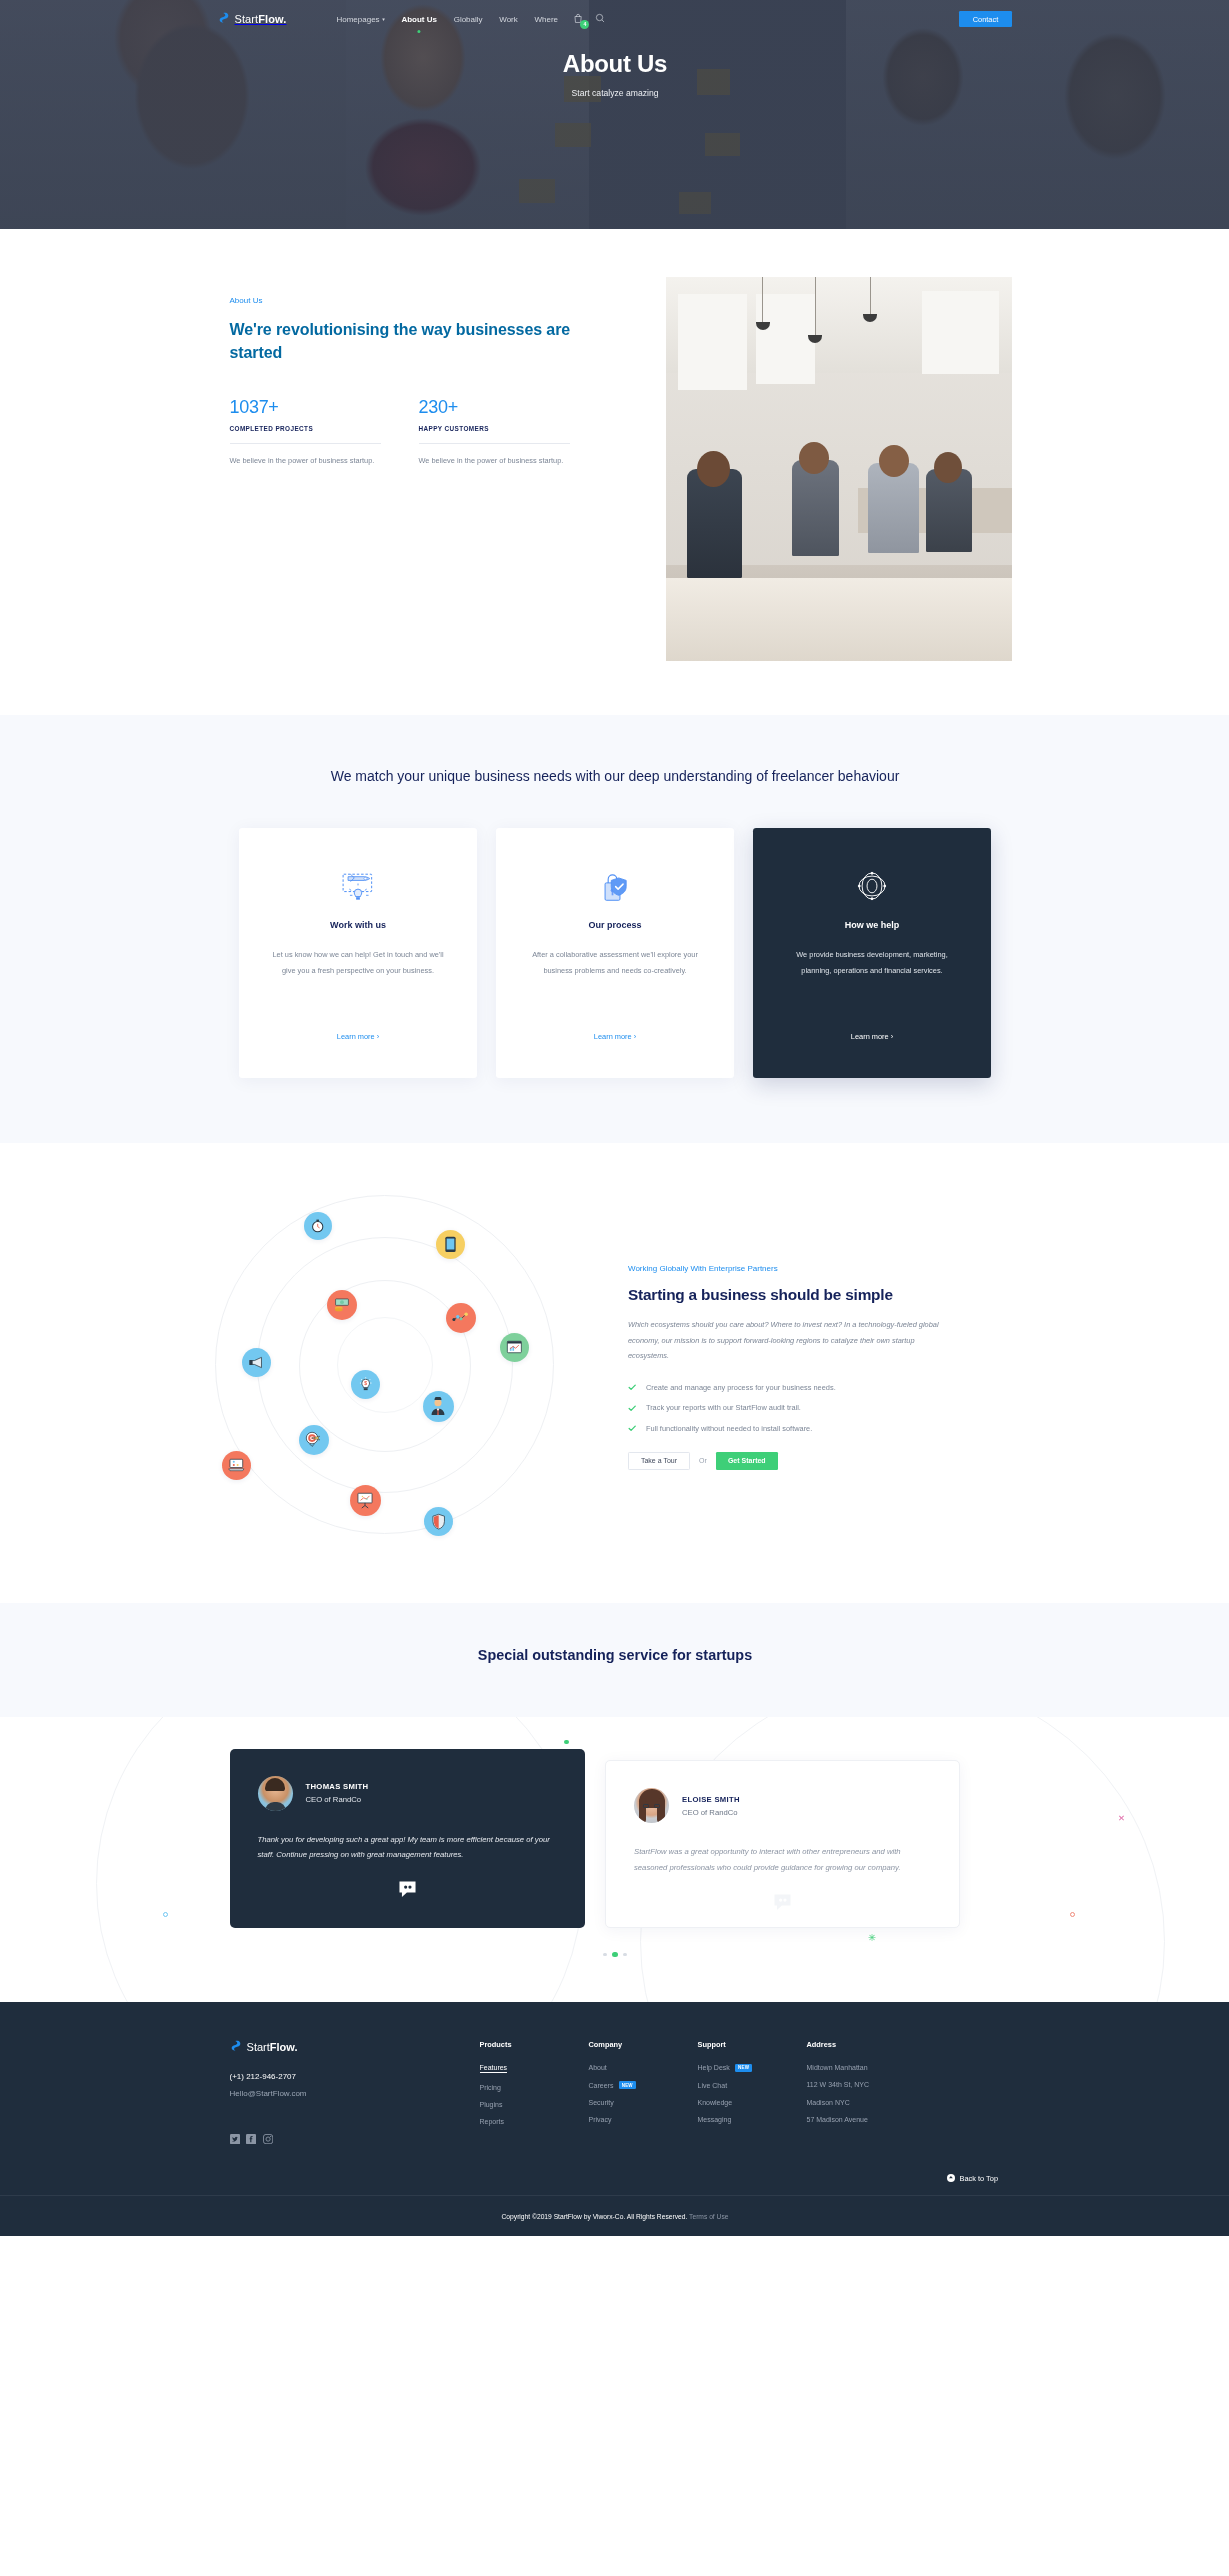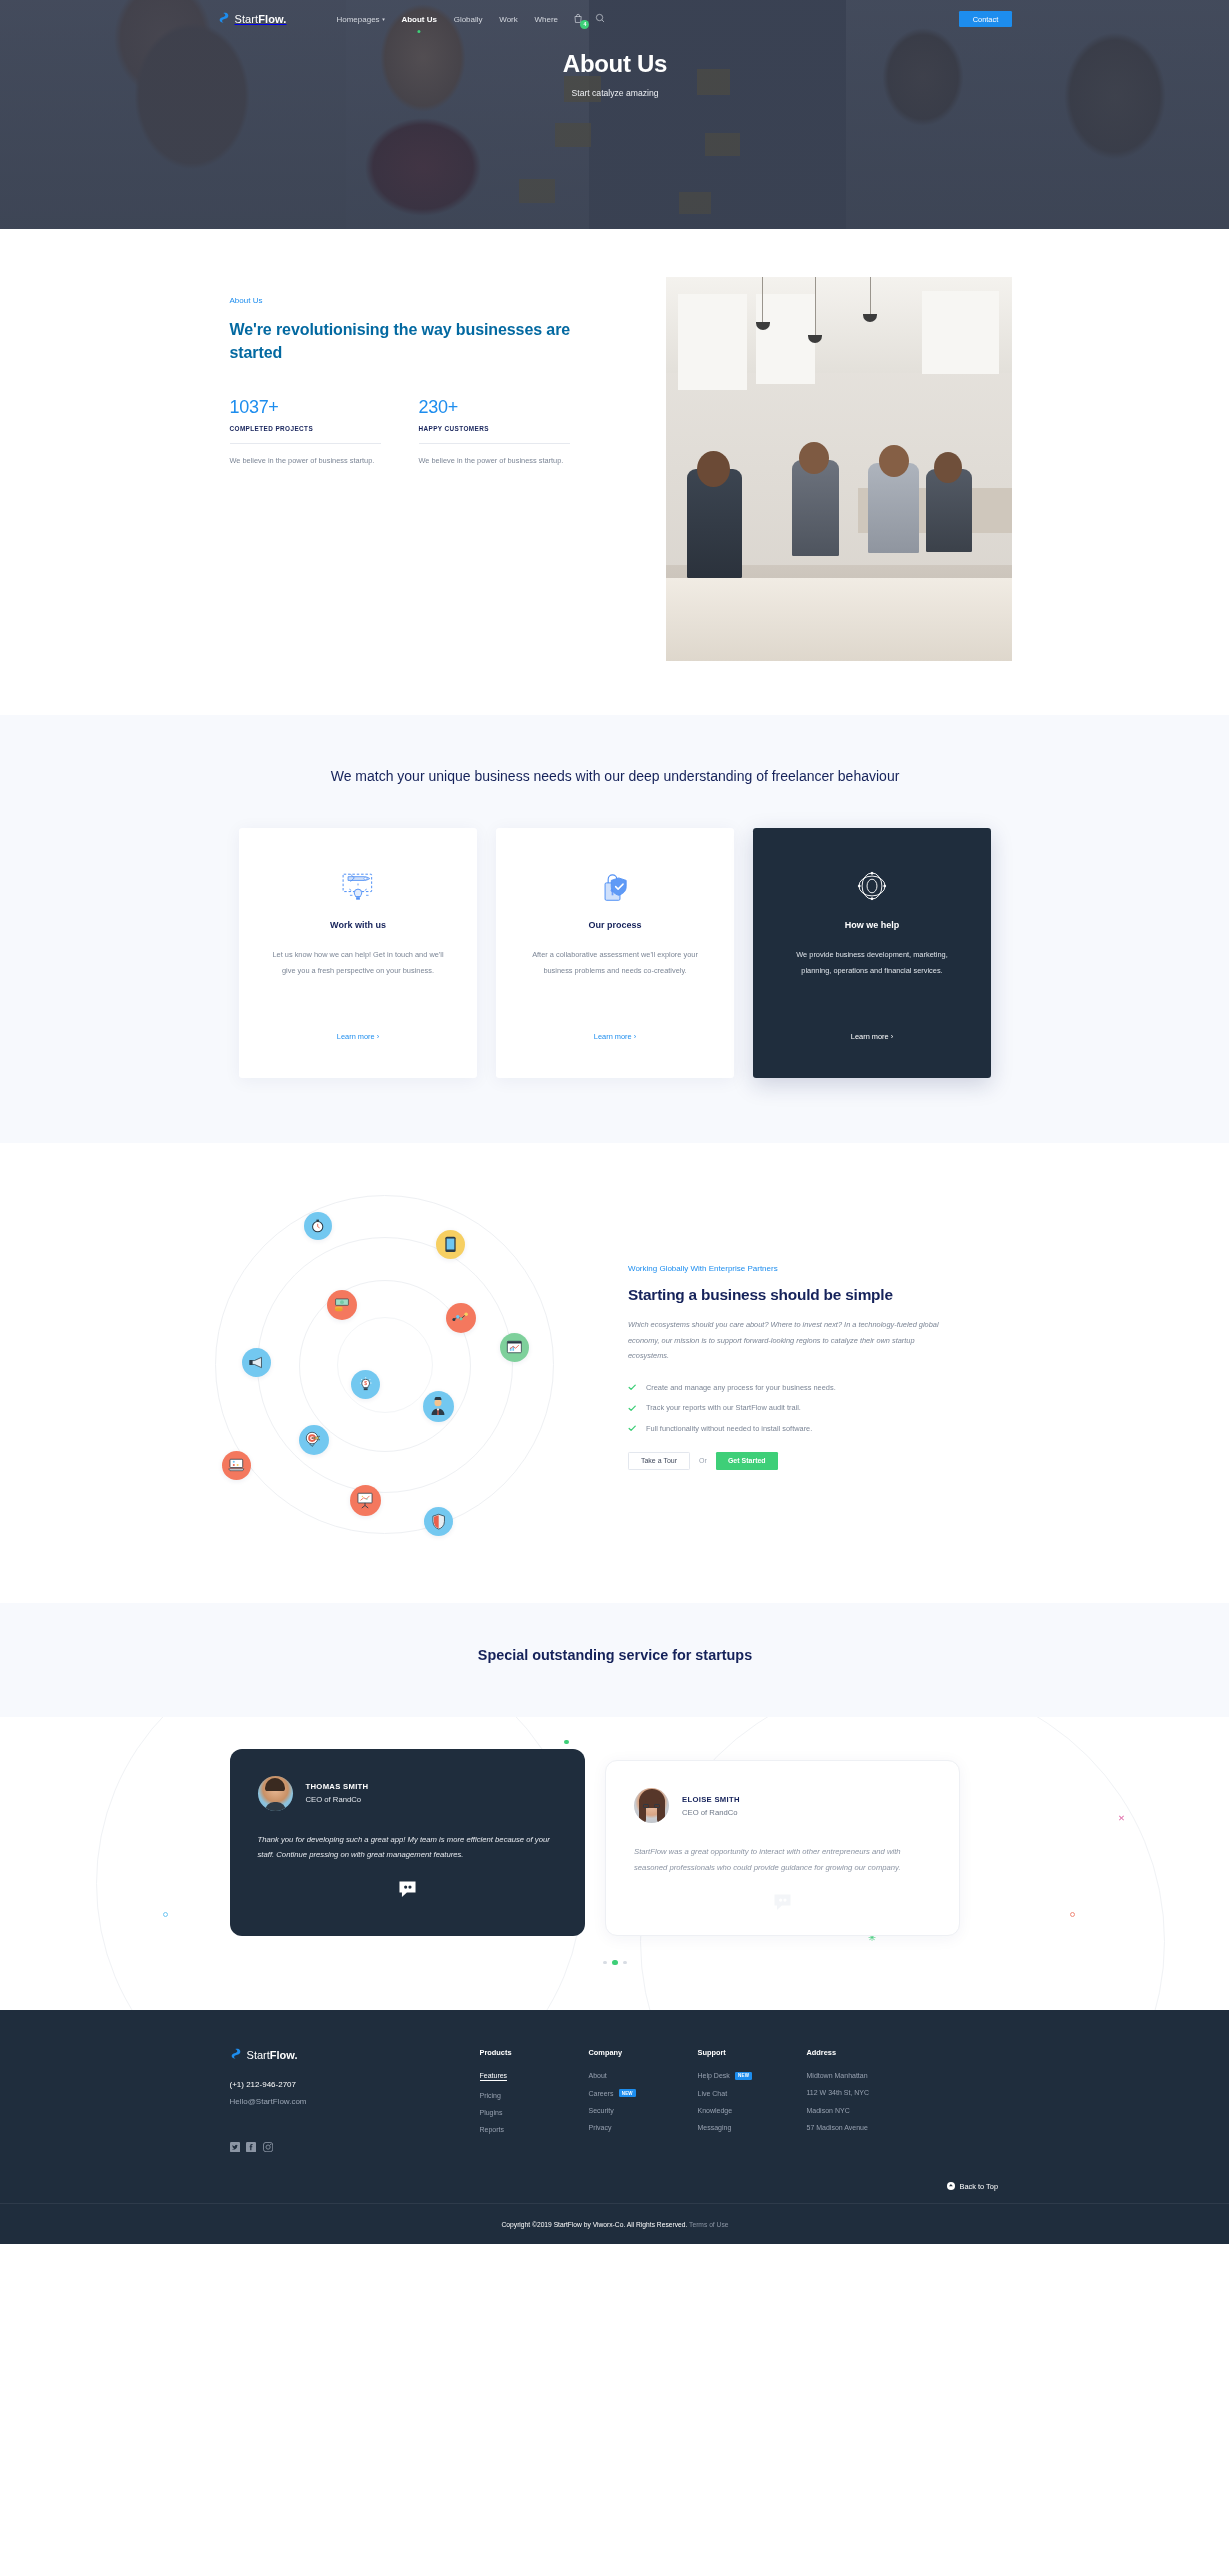--- a/index.html
+++ b/index.html
@@ -179,21 +179,21 @@
   .special-stats { display:flex; justify-content:center; gap:0; margin-top:36px; }
   .sstat { width:192px; text-align:center; }
   .sstat-num { color:#3ecf78; font-size:18.6px; font-weight:400; letter-spacing:-0.3px; }
   .sstat-label { color:#7c8696; font-size:7.4px; margin-top:9px; }
 
   
   .testis { background:#fff; padding:32px 0 45px; position:relative; overflow:hidden; }
   .decor { position:absolute; pointer-events:none; }
   .decor-ring { border:0.6px solid #f0f2f5; border-radius:50%; }
   .t-wrap { width:794px; margin:0 auto; display:flex; gap:20.5px; position:relative; z-index:2; padding-left:11.5px; }
-  .t-card { width:355px; border-radius:12px; padding:27px 28px 22px; position:relative; }
+  .t-card { width:355px; border-radius:5px; padding:27px 28px 14px; position:relative; }
   .t-card.dark { background:#1f2d3d; }
   .t-card.light { background:#fff; border:0.6px solid #eef0f4; box-shadow:0 2.6px 15.4px rgba(21,34,90,.05); margin-top:11.5px; height:auto; }
   .t-head { display:flex; align-items:center; gap:13px; }
   .t-avatar { width:35px; height:35px; border-radius:50%; overflow:hidden; flex:none; position:relative; }
   .t-name { font-size:7.7px; font-weight:700; letter-spacing:0.3px; }
   .t-role { font-size:7.7px; margin-top:3.8px; }
   .t-card.dark .t-name { color:#fff; }
   .t-card.dark .t-role { color:#e2e6ec; }
   .t-card.light .t-name { color:#15225a; }
   .t-card.light .t-role { color:#6d7787; }

